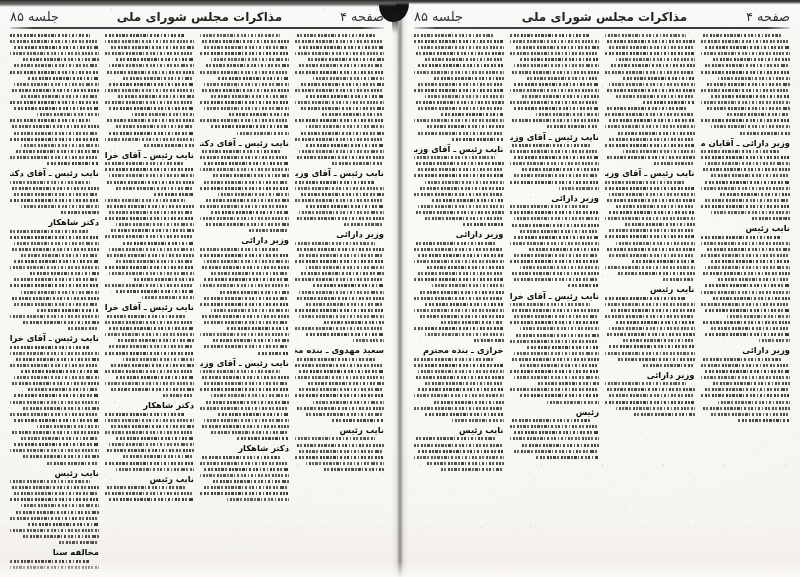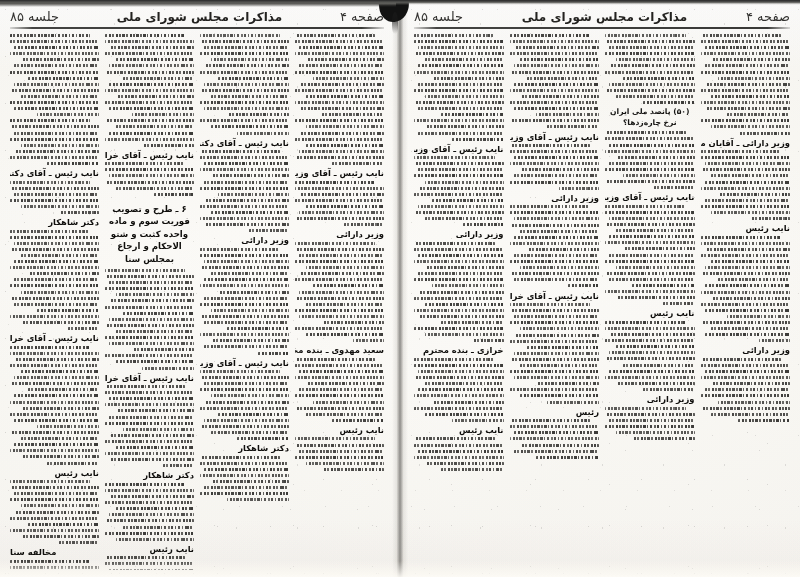--- a/index.html
+++ b/index.html
@@ -203,21 +203,21 @@
     font-family: "DejaVu Sans", sans-serif;
     font-size: 8.4px;
     font-weight: 700;
     color: #151412;
     direction: rtl;
     white-space: nowrap;
     margin: 3px 0 2px 0;
     letter-spacing: 0.1px;
     line-height: 1.25;
   }
-  .speaker.center { text-align: left; }
+  .speaker.center { text-align: right; }
   .agenda {
     font-family: "DejaVu Sans", sans-serif;
     font-size: 8.6px;
     font-weight: 700;
     color: #141311;
     direction: rtl;
     text-align: center;
     margin: 7px 0 4px 0;
     line-height: 1.45;
     letter-spacing: 0.1px;
@@ -400,21 +400,20 @@
         </div>
         <div class="speaker">نایب رئیس ـ آقای خرازی</div>
         <div class="para">
           <div class="ln v2 ind w88"></div>
             <div class="ln v3"></div>
             <div class="ln v4 w95"></div>
             <div class="ln v5"></div>
             <div class="ln v2 w88"></div>
             <div class="ln v3 w45"></div>
         </div>
-        <div class="agenda">۶ ـ طرح و تصویب فوریت سوم و ماده واحده کثبت و شتو الاحکام و ارجاع بمجلس سنا</div>
         <div class="para">
           <div class="ln v4 ind w88"></div>
             <div class="ln v5"></div>
             <div class="ln v2 w95"></div>
             <div class="ln v3"></div>
             <div class="ln v4 w88"></div>
             <div class="ln v5 w95"></div>
             <div class="ln v2"></div>
             <div class="ln v3 w80"></div>
             <div class="ln v4 w95"></div>
@@ -816,21 +815,20 @@
             <div class="ln v3"></div>
             <div class="ln v4 w88"></div>
             <div class="ln v5 w95"></div>
             <div class="ln v2"></div>
             <div class="ln v3 w80"></div>
             <div class="ln v4 w95"></div>
             <div class="ln v5"></div>
             <div class="ln v2 w88"></div>
             <div class="ln v3 w58"></div>
         </div>
-        <div class="sub">(۵۰) پانصد ملی ایران نرخ چاره‌زدها؟</div>
         <div class="para">
           <div class="ln v5 ind w88"></div>
             <div class="ln v2"></div>
             <div class="ln v3 w95"></div>
             <div class="ln v4"></div>
             <div class="ln v5 w88"></div>
             <div class="ln v2 w95"></div>
             <div class="ln v3"></div>
             <div class="ln v4 w80"></div>
             <div class="ln v5"></div>

